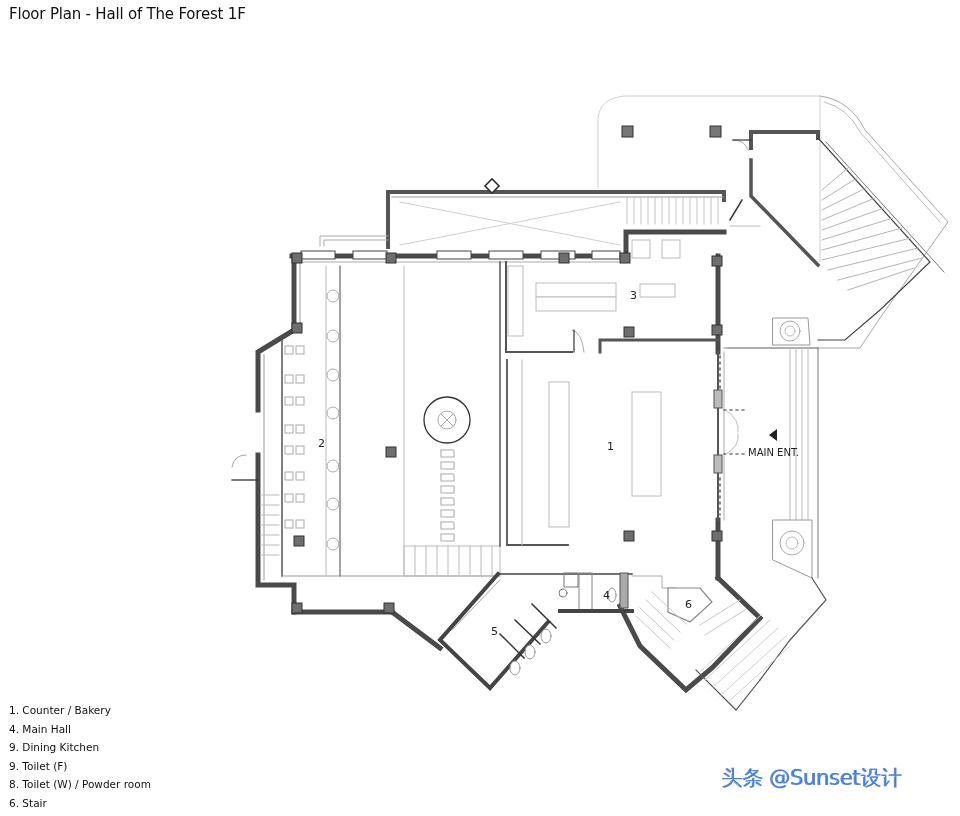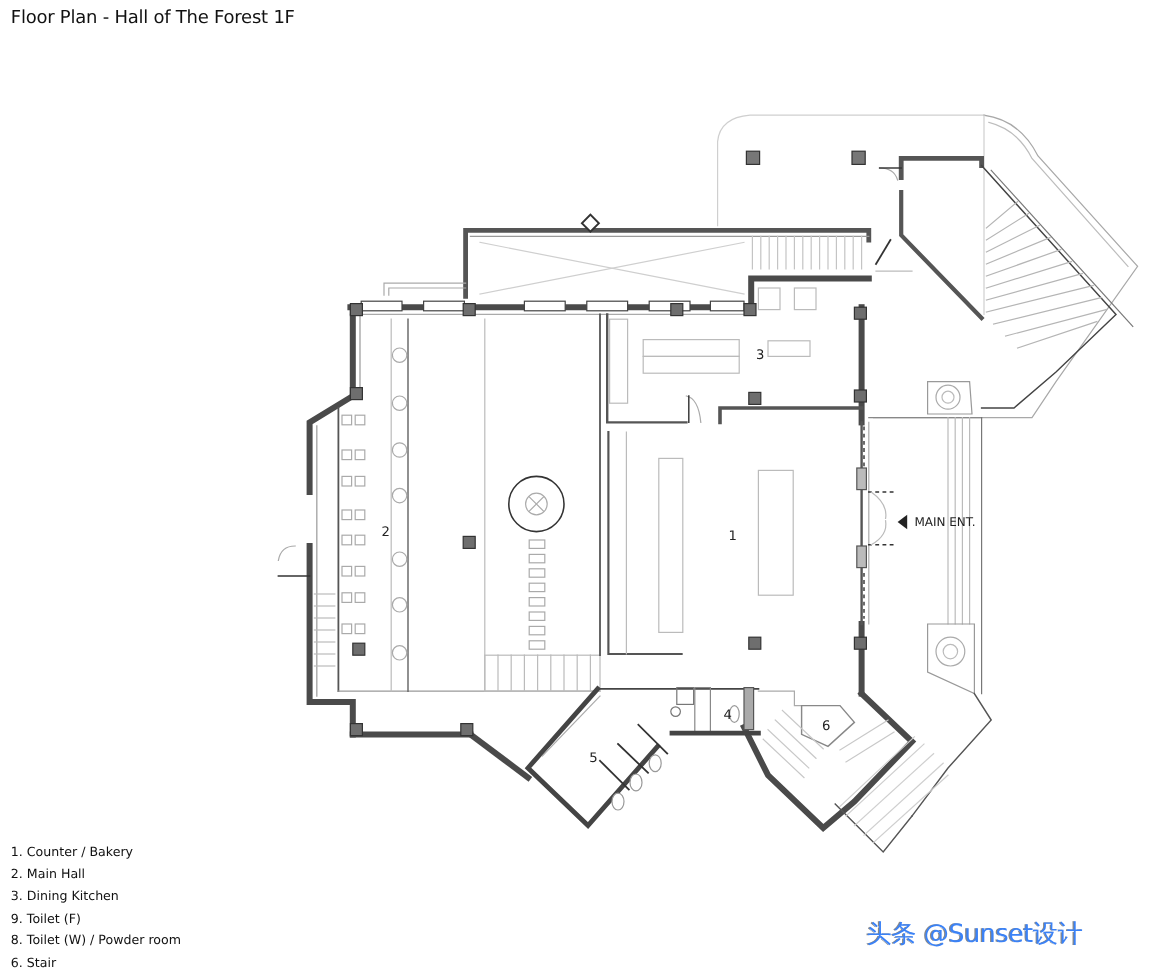--- a/index.html
+++ b/index.html
@@ -3,21 +3,21 @@
 <meta charset="utf-8">
 <style>
   html, body { margin: 0; padding: 0; background: #ffffff; }
   body { width: 960px; height: 816px; position: relative; overflow: hidden; font-family: "DejaVu Sans", sans-serif; color: #1a1a1a; }
   .title { position: absolute; left: 9px; top: 5px; font-size: 15px; font-family: "DejaVu Sans", sans-serif; color: #111; letter-spacing: -0.2px; }
   .plan { position: absolute; left: 0; top: 0; width: 960px; height: 816px; }
   .legend { position: absolute; left: 9px; top: 701px; font-size: 10.5px; line-height: 18.6px; color: #111; font-family: "DejaVu Sans", sans-serif; }
   .legend div { white-space: nowrap; }
   .watermark { position: absolute; left: 722px; top: 764px; font-size: 21px; color: #3b82f6; font-family: "DejaVu Sans", sans-serif; letter-spacing: -0.3px; text-shadow: 1px 1px 0 #fff, -1px 0 0 #888; }
   .room-label { position: absolute; font-size: 11px; color: #222; font-family: "DejaVu Sans", sans-serif; }
-  .entrance { position: absolute; left: 748px; top: 429px; font-size: 10px; color: #222; font-family: "DejaVu Sans", sans-serif; display: flex; align-items: center; gap: 6px; }
+  .entrance { position: absolute; left: 748px; top: 429px; font-size: 10px; color: #222; font-family: "DejaVu Sans", sans-serif; display: flex; align-items: center; gap: 6px; flex-direction: column; }
   .entrance .tri { width: 0; height: 0; border-top: 6px solid transparent; border-bottom: 6px solid transparent; border-right: 8px solid #222; }
 </style>
 </head>
 <body>
 
 <div class="title">Floor Plan - Hall of The Forest 1F</div>
 
 <svg class="plan" viewBox="0 0 960 816" xmlns="http://www.w3.org/2000/svg">
   <g fill="none" stroke-linecap="square">
 
@@ -304,20 +304,20 @@
 <div class="room-label" style="left:491px; top:625px;">5</div>
 <div class="room-label" style="left:685px; top:598px;">6</div>
 
 <div class="entrance">
   <span class="tri"></span>
   <span>MAIN ENT.</span>
 </div>
 
 <div class="legend">
   <div>1. Counter / Bakery</div>
-  <div>2. Main Hall</div>
-  <div>3. Dining Kitchen</div>
+  <div>4. Main Hall</div>
+  <div>9. Dining Kitchen</div>
   <div>9. Toilet (F)</div>
   <div>8. Toilet (W) / Powder room</div>
   <div>6. Stair</div>
 </div>
 
 <div class="watermark">头条 @Sunset设计</div>
 
 </body></html>

